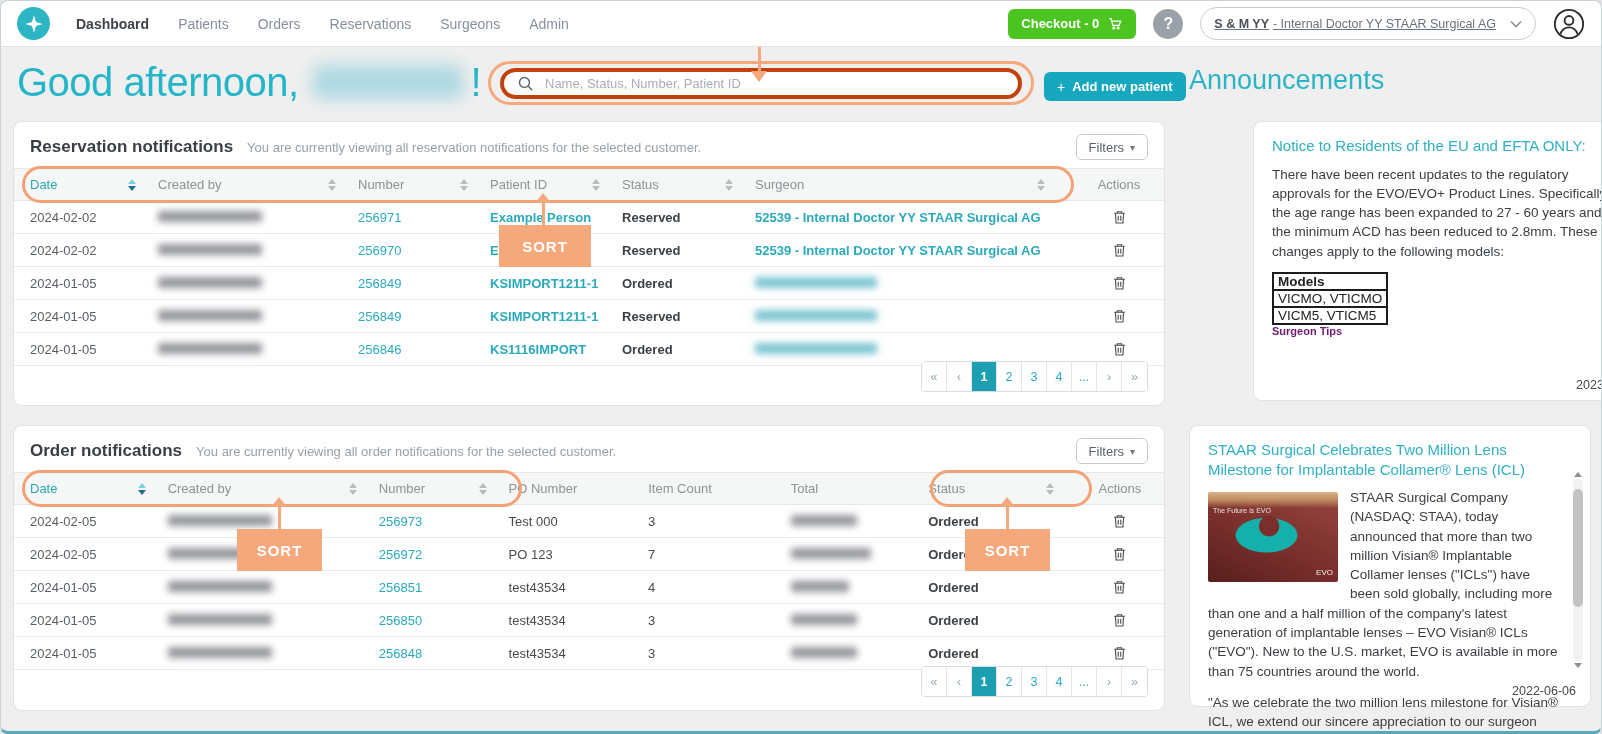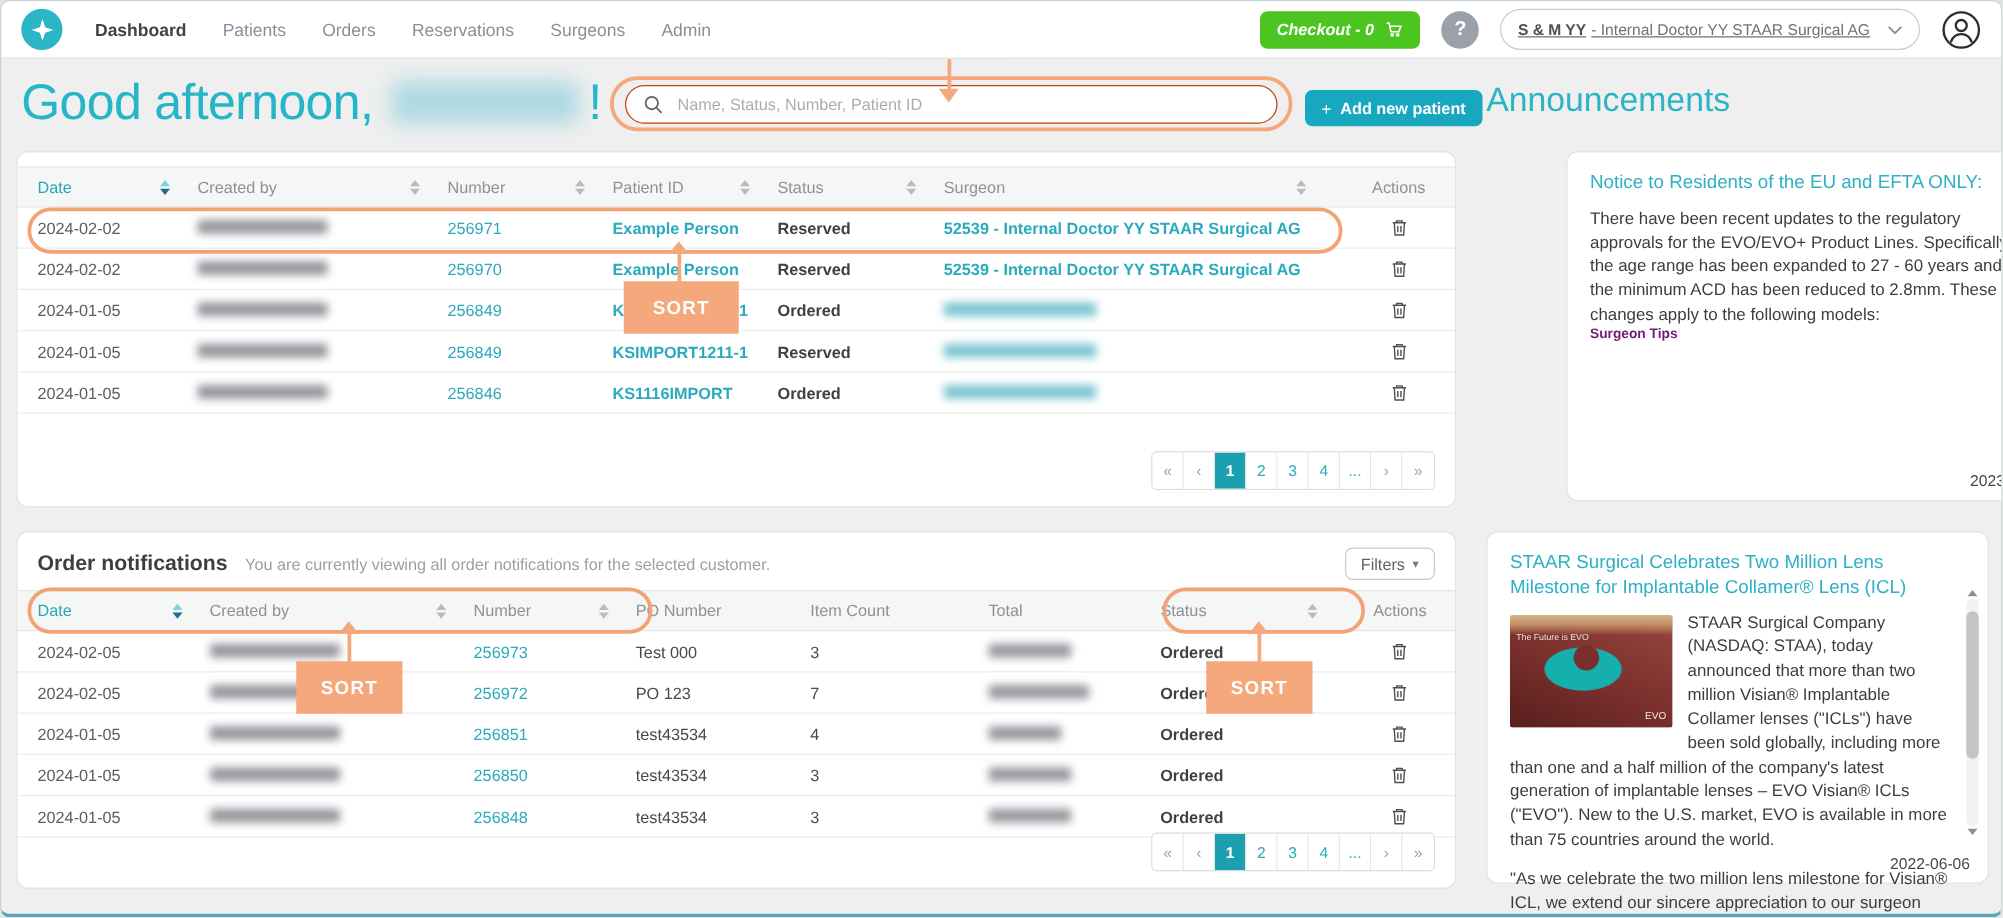--- a/index.html
+++ b/index.html
@@ -12,40 +12,40 @@
   .topbar { position:absolute; left:0; top:0; width:100%; height:46px; background:#fff;
             border-bottom:1px solid #e2e2e2; display:flex; align-items:center; padding:0 16px; z-index:20; }
   .logo { width:33px; height:33px; border-radius:50%; background:#2cb5c4; display:flex;
           align-items:center; justify-content:center; margin-right:26px; }
   .nav-items { display:flex; gap:29px; align-items:center; }
   .nav-item { font-size:14px; color:#86909a; cursor:pointer; }
   .nav-item.active { color:#3d4349; font-weight:bold; }
   .topbar-right { margin-left:auto; display:flex; align-items:center; gap:17px; }
   .checkout-btn { background:#4cc521; color:#fff; font-weight:bold; font-size:13px;
                   border:none; border-radius:6px; height:30px; padding:0 13px;
-                  display:flex; align-items:center; gap:8px; cursor:pointer;font-style:italic; }
+                  display:flex; align-items:center; gap:8px; cursor:pointer; }
   .help-circle { width:30px; height:30px; border-radius:50%; background:#9aa1a8; color:#fff;
                  font-weight:bold; font-size:16px; display:flex; align-items:center; justify-content:center; cursor:pointer; }
   .customer-select { height:33px; min-width:286px; background:#fff; border:1px solid #ccc;
                      border-radius:17px; display:flex; align-items:center; padding:0 13px;
                      font-size:12.5px; color:#6a737b; gap:4px; cursor:pointer;text-decoration:underline; }
   .customer-select b { color:#4a5056; }
   .customer-select .chev { margin-left:auto; padding-left:10px; }
 
   
   .greeting { position:absolute; left:16px; top:55px; height:52px; display:flex; align-items:center; z-index:5; }
   .greeting .hello { font-size:40px; color:#25b5c8; letter-spacing:-0.5px; }
   .blur-greet { width:150px; height:34px; background:#aed9e2; filter:blur(8px);
                 border-radius:6px; margin:0 8px 0 14px; }
   .greeting .bang { font-size:40px; color:#25b5c8; }
 
   .search-callout { position:absolute; left:487px; top:60px; width:546px; height:44px;
                     border:3px solid #f4a87c; border-radius:24px; display:flex; align-items:center;
                     padding:0 9px; z-index:5; background:transparent; }
-  .search-box { flex:1; height:31px; background:#fff; border:1px solid #c2410c; border-radius:17px;
+  .search-box { flex:1; height:31px; background:#fff; border:4px solid #c2410c; border-radius:17px;
                 display:flex; align-items:center; padding:0 13px; gap:11px; }
   .search-box input { border:none; outline:none; flex:1; font-size:13px; color:#444;
                       font-family:"Liberation Sans", sans-serif; background:transparent; }
   .search-box input::placeholder { color:#a9adb2; }
 
   .add-patient-btn { position:absolute; left:1043px; top:71px; height:29px; background:#17a7bf;
                      color:#fff; border:none; border-radius:6px; font-size:13px; font-weight:bold;
                      padding:0 13px; display:flex; align-items:center; gap:7px; cursor:pointer; z-index:5; }
   .add-patient-btn .plus { font-weight:normal; font-size:14px; }
   .ann-heading { position:absolute; left:1188px; top:64px; font-size:27px; color:#2ab4c5; z-index:5; }
@@ -212,20 +212,24 @@
   </div>
 
   <button class="add-patient-btn">
     <span class="plus">+</span>
     <span>Add new patient</span>
   </button>
 
   <div class="ann-heading">Announcements</div>
 
   <div class="card res-card">
+    <div class="card-head">
+      <span class="card-title">Reservation notifications</span>
+      <span class="card-sub">You are currently viewing all reservation notifications for the selected customer.</span>
+    </div>
     <button class="filters-btn">
       <span>Filters</span>
       <span class="dd">▾</span>
     </button>
 
     <div class="thead">
       <div class="hcell c-date sorted">
         <span>Date</span>
         <span class="carets">
             <i class="tri tri-up on"></i>
@@ -549,20 +553,33 @@
     <div class="badge" style="left:223px; top:103px; width:85px; height:42px;">SORT</div>
     <div class="ahead-up" style="left:985px; top:71px;"></div>
     <div class="aline" style="left:992px; top:80px; height:24px;"></div>
     <div class="badge" style="left:951px; top:103px; width:85px; height:42px;">SORT</div>
   </div>
 
   <div class="card ann-card1">
     <div class="ann-inner">
       <div class="ann-title">Notice to Residents of the EU and EFTA ONLY:</div>
       <div class="ann-body">There have been recent updates to the regulatory approvals for the EVO/EVO+ Product Lines. Specifically, the age range has been expanded to 27 - 60 years and the minimum ACD has been reduced to 2.8mm. These changes apply to the following models:</div>
+      <table class="models">
+        <tbody>
+            <tr>
+              <th>Models</th>
+            </tr>
+        <tr>
+              <td>VICMO, VTICMO</td>
+            </tr>
+        <tr>
+              <td>VICM5, VTICM5</td>
+            </tr>
+      </tbody>
+        </table>
       <div class="ann-foot-h">Surgeon Tips</div>
       <div class="ann-date">2023-12-31</div>
       <div class="scrollbar sb1">
         <i class="sb-arr up"></i>
         <div class="sb-track">
             <div class="sb-thumb"></div>
           </div>
         <i class="sb-arr dn"></i>
       </div>
     </div>

